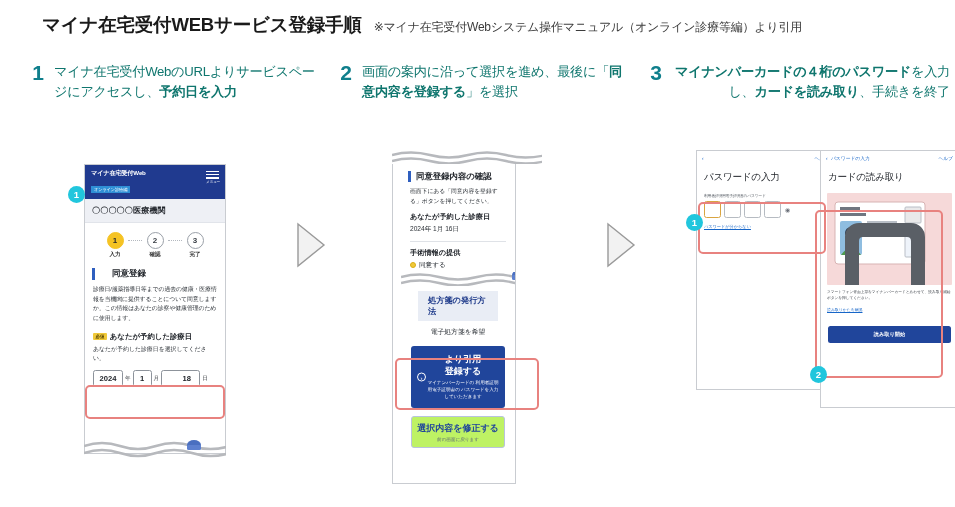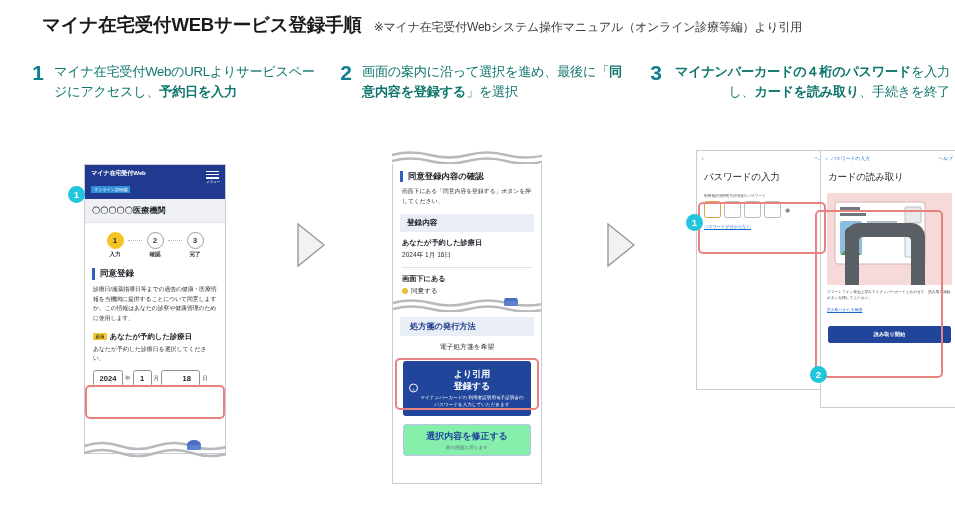--- a/index.html
+++ b/index.html
@@ -60,21 +60,21 @@
   #p1-steps { display:flex; justify-content:center; align-items:flex-start; padding:9px 0 7px; gap:0; }
   .pstep { text-align:center; width:26px; }
   .pstep .circ {
     width:17px; height:17px; border-radius:50%; border:1.2px solid #9aa0a8; color:#3a3f46;
     font-size:8px; font-weight:bold; line-height:15px; margin:0 auto; background:#fff;
   }
   .pstep.active .circ { background:#f5c324; border-color:#f5c324; color:#2b2b2b; }
   .pstep .lbl { font-size:5.6px; font-weight:bold; margin-top:2.5px; color:#2b2b2b; }
   .pdots { flex:0 0 14px; border-top:1.2px dotted #b3b8bf; margin-top:8px; }
   #p1-sec {
-    margin:2px 7px 0; padding-left:5px; border-left:3px solid #2f5fbf;
+    margin:2px 7px 0; padding-left:17px; border-left:3px solid #2f5fbf;
     font-size:8.5px; font-weight:bold; color:#20242a;
   }
   #p1-body { padding:5px 8px 0; font-size:5.9px; line-height:1.62; color:#2b3036; letter-spacing:-0.1px; }
   #p1-req-row { display:flex; align-items:center; gap:3px; padding:8px 8px 0; }
   #p1-req {
     background:#f0c93a; color:#4a3a00; font-size:4.4px; font-weight:bold;
     padding:1px 2.5px; border-radius:1px;
   }
   #p1-req-title { font-size:7.4px; font-weight:bold; color:#20242a; }
   #p1-note { padding:3px 8px 0; font-size:5.9px; line-height:1.6; color:#2b3036; }
@@ -88,58 +88,58 @@
   .dunit { font-size:5.6px; color:#2b3036; }
   #p1-highlight {
     position:absolute; left:1px; top:221px; width:140px; height:34px;
     border:2.4px solid #e8827f; border-radius:5px; pointer-events:none;
   }
   #p1-wave { position:absolute; left:84px; top:440px; width:142px; height:22px; }
 
   
   #mock-2 { left:392px; top:150px; width:150px; }
   #p2-wave-top { display:block; }
-  #p2-screen { width:150px; height:320px; border-top:none; }
+  #p2-screen { width:124px; height:320px; border-top:none;padding-left:8px; }
   #p2-sec {
     margin:7px 7px 0; padding-left:5px; border-left:3px solid #2f5fbf;
     font-size:8.4px; font-weight:bold; color:#20242a;
   }
   #p2-lead { padding:5px 9px 0; font-size:5.8px; line-height:1.65; color:#2b3036; }
   #p2-subhead {
     margin:8px 7px 0; background:#e9edf5; color:#20242a;
     font-size:7.6px; font-weight:bold; padding:4px 7px;
   }
   .p2-item { padding:6px 9px 0; }
   .p2-item .k { font-size:7.2px; font-weight:bold; color:#20242a; line-height:1.35; }
   .p2-item .v { font-size:6.6px; color:#2b3036; margin-top:3px; }
   #p2-div { border-top:1px solid #dfe2e7; margin:7px 9px 0; }
   .radio-line { display:flex; align-items:center; gap:3px; margin-top:3px; }
   .radio-dot {
     width:6px; height:6px; border-radius:50%; background:#f0c93a; border:1px solid #d9ae15;
   }
   .radio-line .v { font-size:6.6px; color:#2b3036; margin:0; }
   #p2-wave-mid { display:block; margin-top:2px; }
   #p2-sec2 {
-    margin:5px 7px 0; padding-left:5px; border-left:3px solid transparent;
+    margin:5px 17px 0; padding-left:5px; border-left:3px solid transparent;
     background:#e9edf5; font-size:8.2px; font-weight:bold; color:#1e3a8a; padding:4px 7px;
   }
   #p2-sec2-val { padding:6px 9px 0; font-size:6.8px; color:#2b3036; text-align:center; }
   #p2-cta {
     margin:9px 10px 0; background:#20459b; border-radius:3px; color:#fff;
     padding:7px 6px 7px 16px; position:relative; text-align:center;
   }
   #p2-cta .big { font-size:9px; font-weight:bold; line-height:1.35; }
   #p2-cta .small { font-size:4.6px; line-height:1.5; margin-top:3px; }
   #p2-cta .chev {
     position:absolute; left:6px; top:50%; transform:translateY(-50%);
     width:9px; height:9px; border-radius:50%; border:1px solid #fff;
     font-size:6px; line-height:8px; text-align:center;
   }
   #p2-sub {
-    margin:8px 10px 8px; background:#86efac; border:1px solid #b9c3de; border-radius:3px;
+    margin:8px 10px 8px; background:#bef264; border:1px solid #b9c3de; border-radius:3px;
     text-align:center; padding:5px 4px;
   }
   #p2-sub .big { font-size:9px; font-weight:bold; color:#20459b; }
   #p2-sub .small { font-size:4.6px; color:#5a6478; margin-top:2px; }
   #p2-highlight {
     position:absolute; left:3px; top:208px; width:144px; height:52px;
     border:2.4px solid #e8827f; border-radius:5px; pointer-events:none;
   }
 
   
@@ -300,29 +300,28 @@
 
 <div class="mock" id="mock-2">
   <svg id="p2-wave-top" width="150" height="14" viewBox="0 0 150 14" preserveAspectRatio="none">
     <path d="M0,5 Q19,0 38,5 T76,5 T114,5 T154,5" fill="none" stroke="#b7b9bd" stroke-width="2.4"></path>
     <path d="M0,11 Q19,6 38,11 T76,11 T114,11 T154,11" fill="none" stroke="#b7b9bd" stroke-width="2.4"></path>
   </svg>
 
   <div class="scr" id="p2-screen">
     <div id="p2-sec">同意登録内容の確認</div>
     <div id="p2-lead">画面下にある「同意内容を登録する」ボタンを押してください。</div>
-    <div id="p2-subhead">登録内容</div>
 
     <div class="p2-item">
       <div class="k">あなたが予約した診療日</div>
       <div class="v">2024年 1月 16日</div>
     </div>
     <div id="p2-div"></div>
     <div class="p2-item">
-      <div class="k">画面下にある</div>
+      <div class="k">手術情報の提供</div>
       <div class="radio-line">
         <span class="radio-dot"></span>
         <span class="v">同意する</span>
       </div>
     </div>
 
     <svg id="p2-wave-mid" width="150" height="14" viewBox="0 0 150 14" preserveAspectRatio="none">
       <path d="M0,5 Q19,0 38,5 T76,5 T114,5 T154,5" fill="none" stroke="#b7b9bd" stroke-width="2.4"></path>
       <path d="M0,11 Q19,6 38,11 T76,11 T114,11 T154,11" fill="none" stroke="#b7b9bd" stroke-width="2.4"></path>
       <ellipse cx="118" cy="3" rx="7" ry="5" fill="#4a6fc0"></ellipse>

